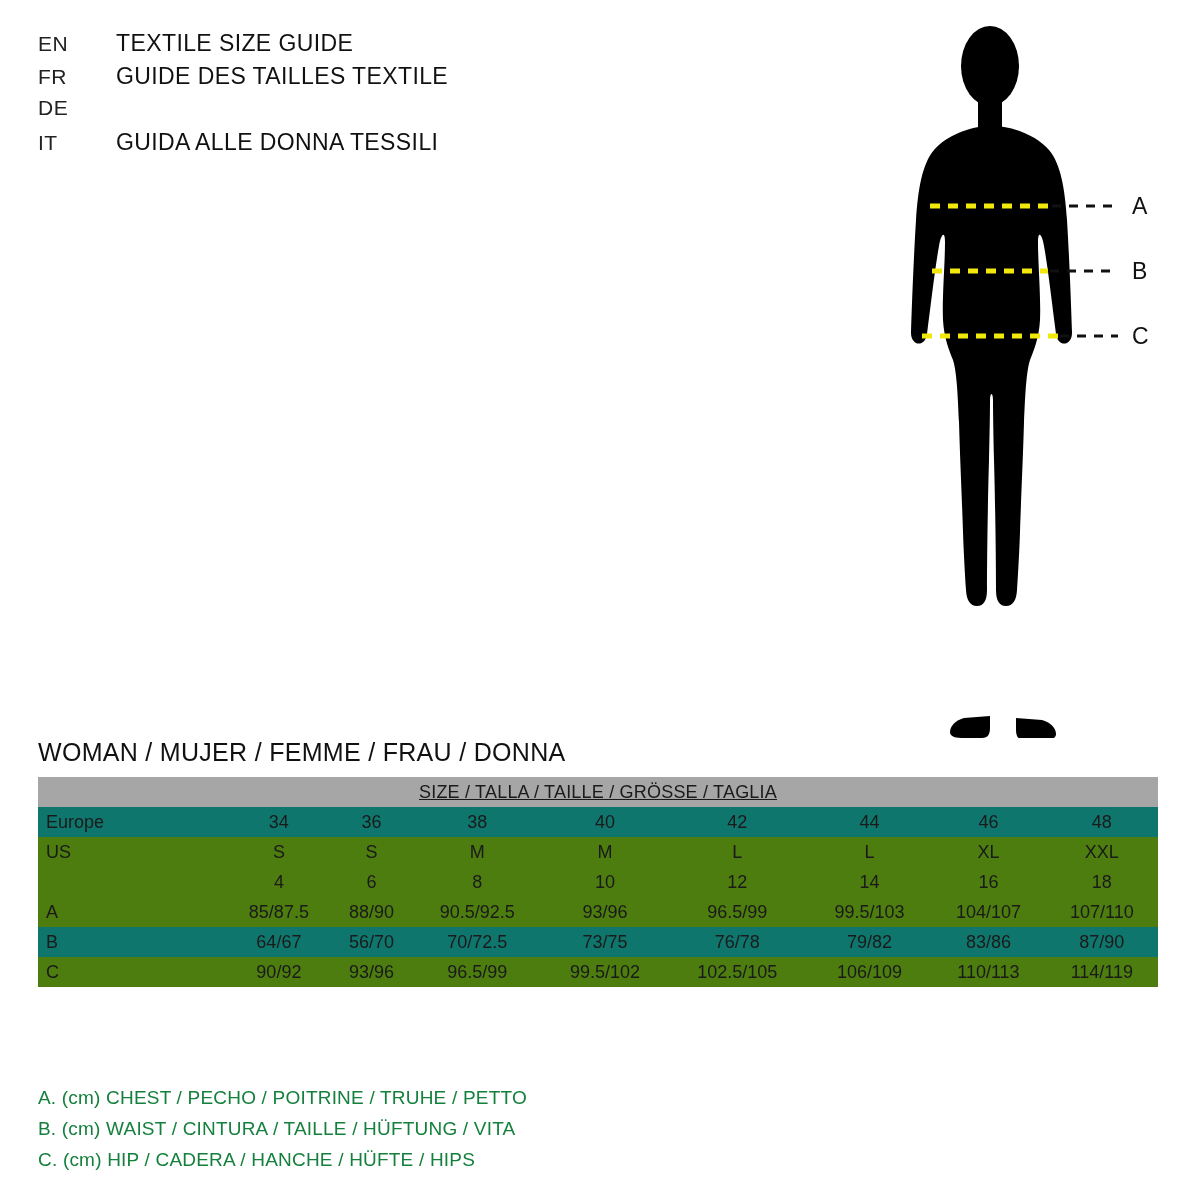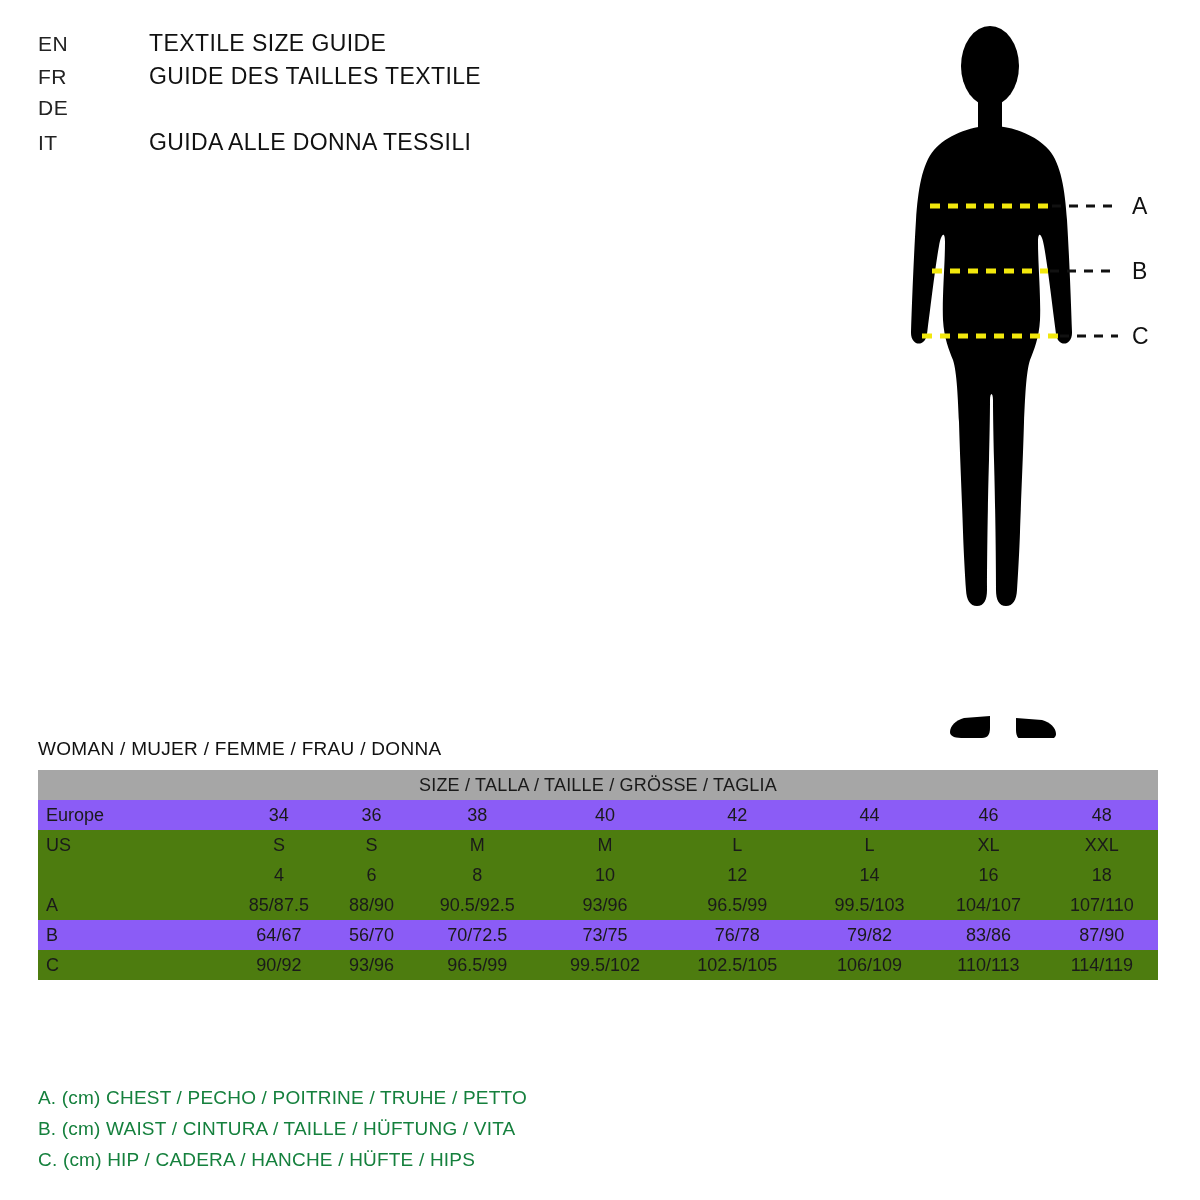--- a/index.html
+++ b/index.html
@@ -20,21 +20,20 @@
   .lang-block {
     position: absolute;
     top: 30px;
     left: 38px;
     width: 560px;
   }
   .lang-row {
     display: flex;
     align-items: baseline;
     height: 33px;
-    gap: 33px;
   }
   .lang-code {
     width: 78px;
     font-size: 21px;
     letter-spacing: 0.5px;
     color: #222;
     flex: 0 0 78px;
   }
   .lang-title {
     font-size: 23px;
@@ -68,21 +67,21 @@
   }
 
   
   .table-section {
     position: absolute;
     top: 738px;
     left: 38px;
     width: 1122px;
   }
   .section-title {
-    font-size: 19px;
+    font-size: 25px;
     letter-spacing: 0.3px;
     color: #111;
     margin-bottom: 10px;
   }
   table.size-table {
     border-collapse: collapse;
     width: 1120px;
     font-size: 18px;
     color: #1a1a1a;
   }
@@ -91,26 +90,27 @@
     height: 30px;
     font-weight: normal;
     text-align: center;
   }
   .hdr-row th {
     background: #a6a6a6;
     text-align: left;
     font-size: 18px;
     letter-spacing: 0.2px;
     padding-left: 8px;
+    text-decoration: underline;
   }
   .row-dark td {
     background: #4d7c0f;
   }
   .row-light td {
-    background: #8b5cf6;
+    background: #0f766e;
   }
   .col-label {
     text-align: left !important;
     padding-left: 8px !important;
     width: 180px;
   }
 
   
   .footnotes {
     position: absolute;

